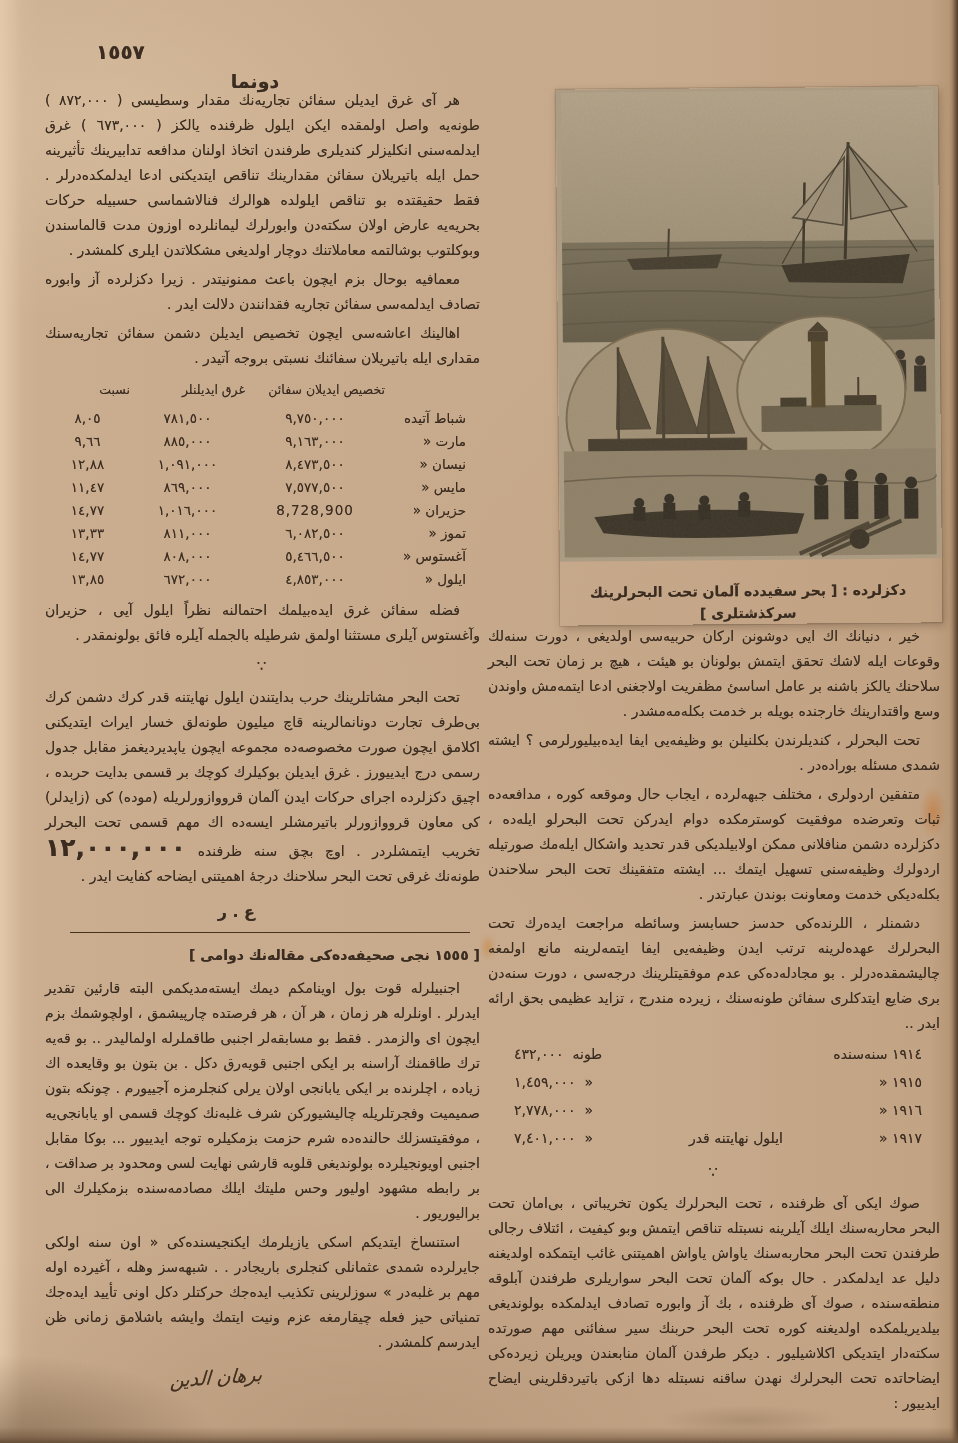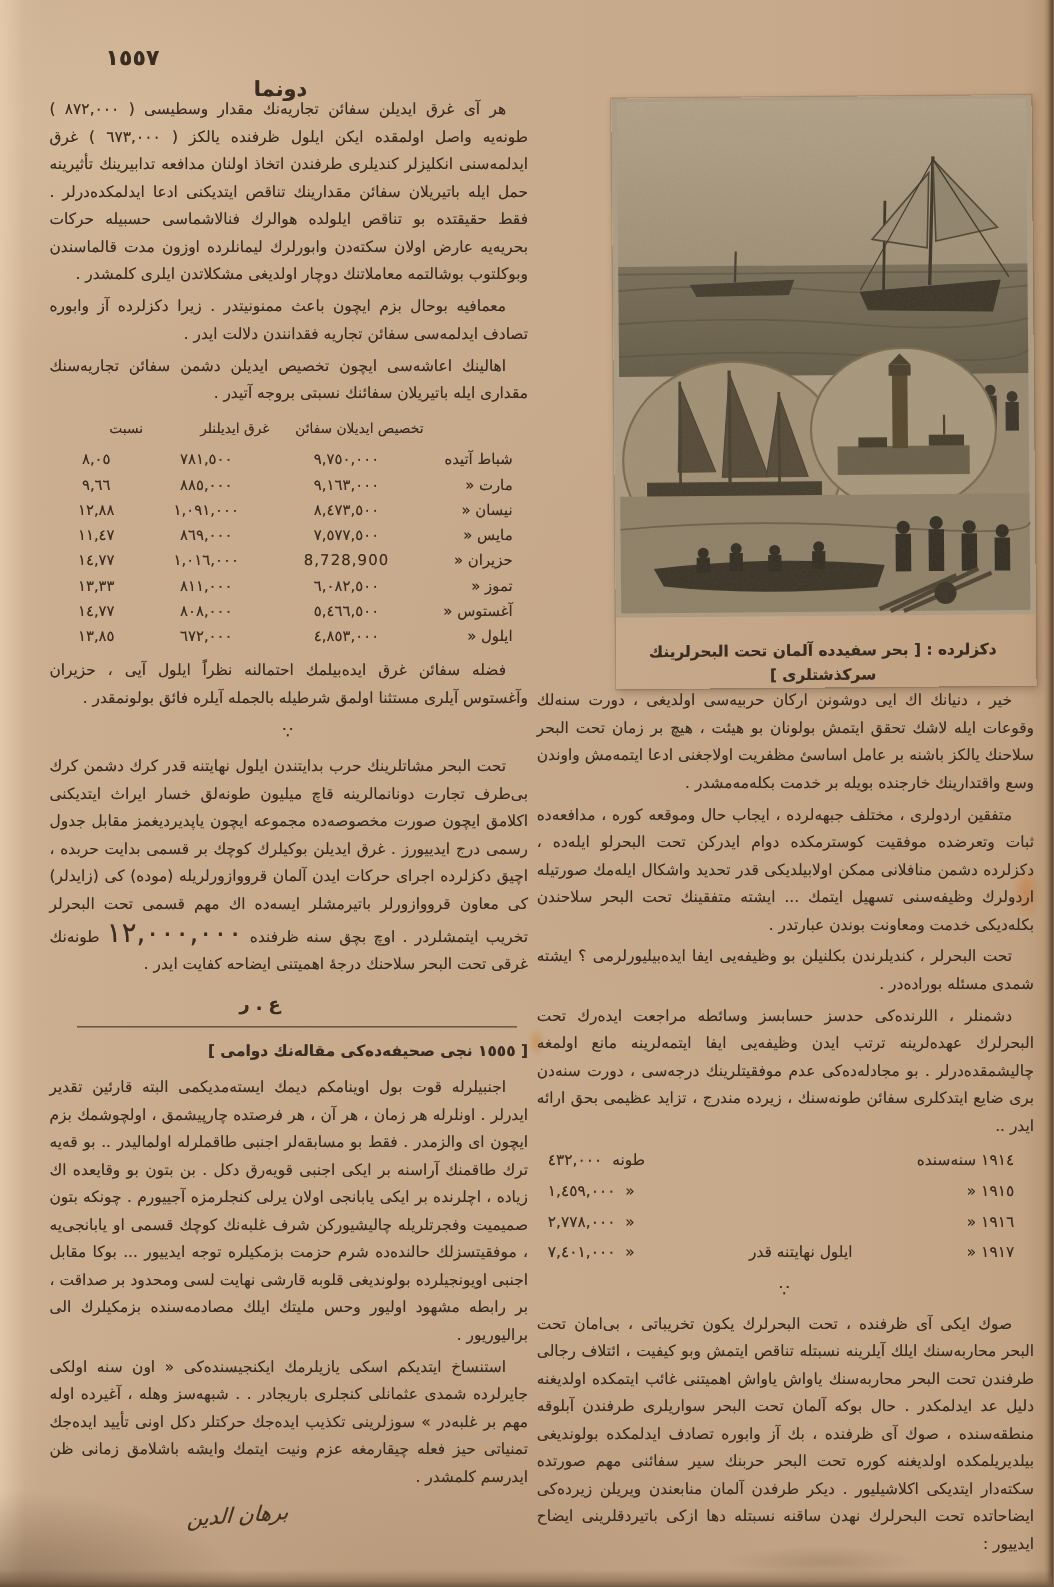--- a/index.html
+++ b/index.html
@@ -51,33 +51,33 @@
   
   .loss-table{margin:6px 0 8px 0;font-size:13.5px;}
   .loss-head,.loss-row{display:grid;grid-template-columns:95px 140px 115px 85px;align-items:baseline;}
   .loss-head{font-size:12.5px;margin-bottom:4px;}
   .loss-head span{}
   .loss-row{height:23px;}
   .cell-month{padding-right:14px;white-space:nowrap;}
   .cell-num{text-align:center;direction:ltr;unicode-bidi:isolate;white-space:nowrap;letter-spacing:1px;}
 
   
-  .big-num{font-size:25px;font-weight:normal;letter-spacing:1px;direction:ltr;unicode-bidi:isolate;}
+  .big-num{font-size:25px;font-weight:bold;letter-spacing:1px;direction:ltr;unicode-bidi:isolate;}
 
   
   .author-initials{display:block;margin:10px 225px 0 0;font-size:16px;font-weight:bold;text-indent:0;}
   .col-rule{border:none;border-top:1.5px solid #43331f;margin:8px 10px 10px 0;width:400px;}
   .continuation{display:block;text-align:right;font-size:14px;font-weight:bold;margin:2px 0 8px;text-indent:0;}
 
   
   .tonnage{margin:6px 18px 2px 10px;font-size:14px;}
   .ton-row{display:flex;justify-content:space-between;align-items:baseline;height:28px;}
   .ton-year{white-space:nowrap;}
   .ton-note{white-space:nowrap;}
-  .ton-amt{white-space:nowrap;}
+  .ton-amt{white-space:nowrap;margin-left:16px;}
   .ton-amt .n{direction:ltr;unicode-bidi:isolate;letter-spacing:1px;}
 
   
   .sig-row{position:relative;height:70px;}
   .handsig{position:absolute;right:218px;top:6px;font-size:19px;font-style:italic;
     color:#43301f;transform:rotate(-4deg) skewX(-8deg);letter-spacing:1px;}
 
   .ink{text-shadow:0 0 .5px rgba(58,44,32,.55);}
 </style>
 </head>
@@ -196,22 +196,22 @@
           </g>
           <path d="M250 468 L330 430 M262 468 L342 434 M240 466 L310 436" stroke="#4e4433" stroke-width="4" fill="none"></path>
           <circle cx="300" cy="452" r="10" fill="#3a3327"></circle>
         </g>
         <rect x="0" y="0" width="382" height="472" filter="url(#grain)" opacity=".55"></rect>
       </svg>
       <figcaption class="fig-caption">دكزلرده : [ بحر سفیدده آلمان تحت البحرلرینك سركذشتلری ]</figcaption>
     </figure>
 
     <p>خیر ، دنیانك اك ایی دوشونن اركان حربیه‌سی اولدیغی ، دورت سنه‌لك وقوعات ایله لاشك تحقق ایتمش بولونان بو هیئت ، هیچ بر زمان تحت البحر سلاحنك یالكز باشنه بر عامل اساسیٔ مظفریت اولاجغنی ادعا ایتمه‌مش واوندن وسع واقتدارینك خارجنده بویله بر خدمت بكله‌مه‌مشدر .</p>
+    <p>تحت البحرلر ، كندیلرندن بكلنیلن بو وظیفه‌یی ایفا ایده‌بیلیورلرمی ؟ ایشته شمدی مسئله بوراده‌در .</p>
     <p>متفقین اردولری ، مختلف جبهه‌لرده ، ایجاب حال وموقعه كوره ، مدافعه‌ده ثبات وتعرضده موفقیت كوسترمكده دوام ایدركن تحت البحرلو ایله‌ده ، دكزلرده دشمن منافلانی ممكن اولابیلدیكی قدر تحدید واشكال ایله‌مك صورتیله اردولرك وظیفه‌سنی تسهیل ایتمك ... ایشته متفقینك تحت البحر سلاحندن بكله‌دیكی خدمت ومعاونت بوندن عبارتدر .</p>
-    <p>تحت البحرلر ، كندیلرندن بكلنیلن بو وظیفه‌یی ایفا ایده‌بیلیورلرمی ؟ ایشته شمدی مسئله بوراده‌در .</p>
     <p>دشمنلر ، اللرنده‌كی حدسز حسابسز وسائطه مراجعت ایده‌رك تحت البحرلرك عهده‌لرینه ترتب ایدن وظیفه‌یی ایفا ایتمه‌لرینه مانع اولمغه چالیشمقده‌درلر . بو مجادله‌ده‌كی عدم موفقیتلرینك درجه‌سی ، دورت سنه‌دن بری ضایع ایتدكلری سفائن طونه‌سنك ، زیرده مندرج ، تزاید عظیمی بحق ارائه ایدر ..</p>
 
     <div class="tonnage">
       <div class="ton-row">
         <span class="ton-year">١٩١٤ سنه‌سنده</span>
         <span class="ton-note"></span>
         <span class="ton-amt"><span>طونه</span>&nbsp;&nbsp;<span class="n">٤٣٢,٠٠٠</span></span>
       </div>
       <div class="ton-row">
         <span class="ton-year">١٩١٥ «</span>

